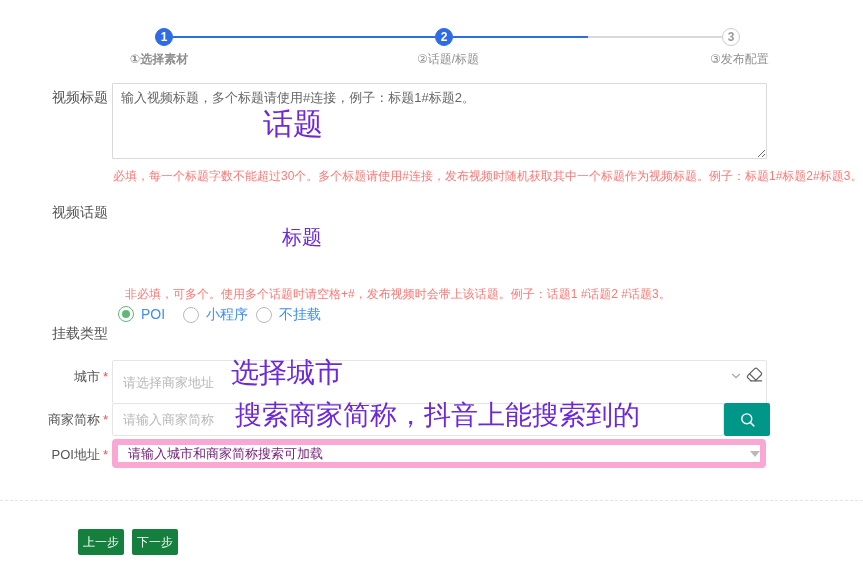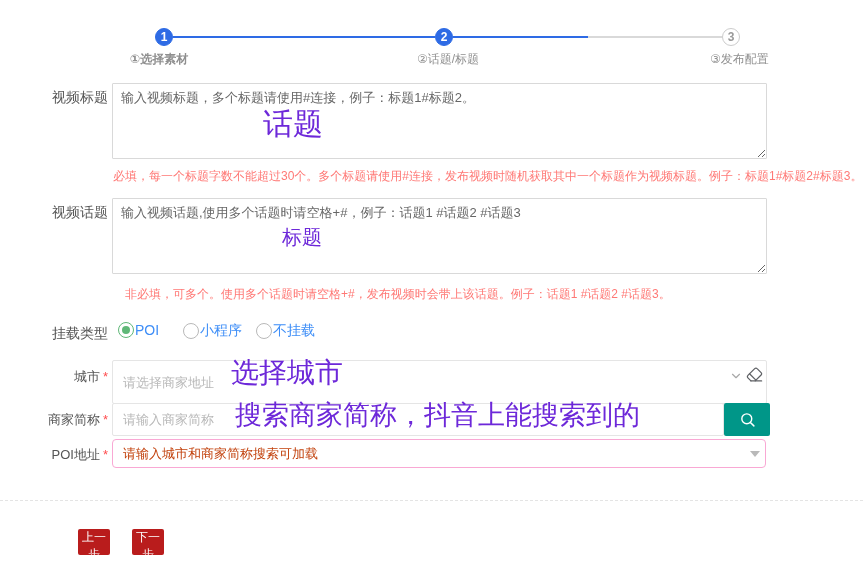--- a/index.html
+++ b/index.html
@@ -38,21 +38,21 @@
     font-size:13px; color:#333; font-family:inherit; resize:both; background:#fff;
   }
   textarea.ta::placeholder { color:#666; opacity:1; }
   #ta-title { top:83px; }
   #ta-topic { top:198px; }
 
   .hint { position:absolute; left:113px; font-size:12px; color:#ff7875; white-space:nowrap; }
   #hint1 { top:168px; } #hint2 { top:286px;margin-left:12px; }
 
   
-  .radio-item { position:absolute; top:322px; display:flex; align-items:center; gap:1px; cursor:pointer; }
+  .radio-item { position:absolute; top:306px; display:flex; align-items:center; gap:7px; cursor:pointer; }
   #radio-poi { left:118px; } #radio-mini { left:183px; } #radio-none { left:256px; }
   .radio-circle { width:16px; height:16px; border:1px solid #b9b9b9; border-radius:50%; background:#fff; position:relative; flex:0 0 16px; }
   .radio-circle.checked { border-color:#5FB878; }
   .radio-circle.checked::after { content:''; position:absolute; inset:3px; border-radius:50%; background:#5FB878; }
   .radio-label { font-size:14px; color:#3e8ef7; }
 
   
   input.inp {
     position:absolute; border:1px solid #e5e5e5; border-radius:2px; background:#fff;
     font-size:13px; color:#333; padding:0 10px; font-family:inherit; outline:none;
@@ -66,35 +66,35 @@
   #city-eraser  { left:746px; top:366px; }
 
   #search-btn {
     position:absolute; left:724px; top:403px; width:46px; height:33px;
     background:#009688; border:none; border-radius:2px;
     display:flex; align-items:center; justify-content:center; cursor:pointer;
   }
 
   #poi-select {
     position:absolute; left:112px; top:439px; width:654px; height:29px;
-    border:1px solid #f9a8d4; border-radius:4px; background:#fff;
+    border:6px solid #f9a8d4; border-radius:4px; background:#fff;
     display:flex; align-items:center; padding:0 26px 0 10px;
-    font-size:13px; color:#c2410c; cursor:pointer;
+    font-size:13px; color:#701a75; cursor:pointer;
   }
   #poi-caret {
     position:absolute; left:750px; top:451px; width:0; height:0;
     border-left:5px solid transparent; border-right:5px solid transparent;
     border-top:6px solid #b9b9b9;
   }
 
   
   .divider { position:absolute; top:500px; left:0; width:863px; border-top:1px dashed #e4e4e4; }
   .btn {
-    position:absolute; top:529px; width:32px; height:26px;
-    background:#b91c1c; color:#fff; border:none; border-radius:2px;
+    position:absolute; top:529px; width:46px; height:26px;
+    background:#15803d; color:#fff; border:none; border-radius:2px;
     font-size:12px; cursor:pointer; font-family:inherit;
   }
   #btn-prev { left:78px; } #btn-next { left:132px; }
 
   
   .ann { position:absolute; color:#6d28d9; white-space:nowrap; line-height:1.1; pointer-events:none; }
   #ann-title    { left:263px; top:107px; font-size:30px; }
   #ann-topic    { left:282px; top:226px; font-size:20px; }
   #ann-city     { left:231px; top:358px; font-size:28px; }
   #ann-merchant { left:235px; top:401px; font-size:27px; }
@@ -116,21 +116,20 @@
     <div class="step-label" id="slabel3">③发布配置</div>
   </div>
 
   <div class="f-label" style="top:89px;padding-left:39px;">视频标题</div>
   <textarea class="ta" id="ta-title" placeholder="输入视频标题，多个标题请使用#连接，例子：标题1#标题2。" style=""></textarea>
   <div class="hint" id="hint1">
     <span>必填，每一个标题字数不能超过30个。多个标题请使用#连接，发布视频时随机获取其中一个标题作为视频标题。例子：标题1#标题2#标题3。</span>
   </div>
 
   <div class="f-label" style="top:204px;">视频话题</div>
-  <textarea class="ta" id="ta-topic" placeholder="输入视频话题,使用多个话题时请空格+#，例子：话题1 #话题2 #话题3" style=""></textarea>
   <div class="hint" id="hint2">非必填，可多个。使用多个话题时请空格+#，发布视频时会带上该话题。例子：话题1 #话题2 #话题3。</div>
 
   <div class="f-label" style="top:325px;">挂载类型</div>
   <div class="radio-item" id="radio-poi">
     <span class="radio-circle checked"></span>
     <span class="radio-label">POI</span>
   </div>
   <div class="radio-item" id="radio-mini">
     <span class="radio-circle"></span>
     <span class="radio-label">小程序</span>

